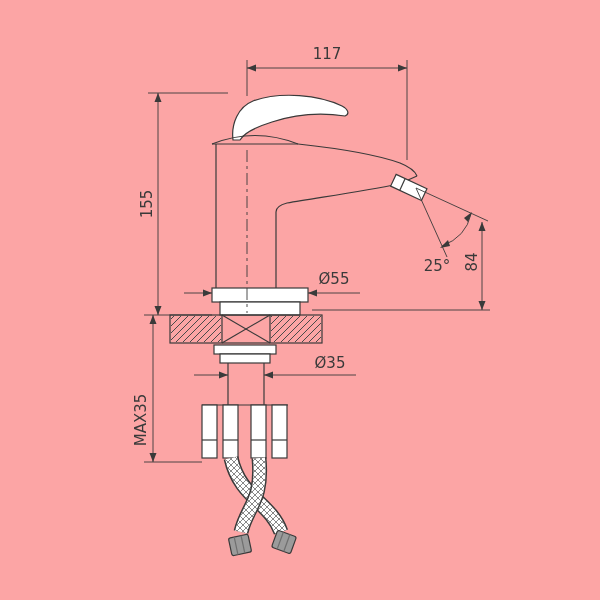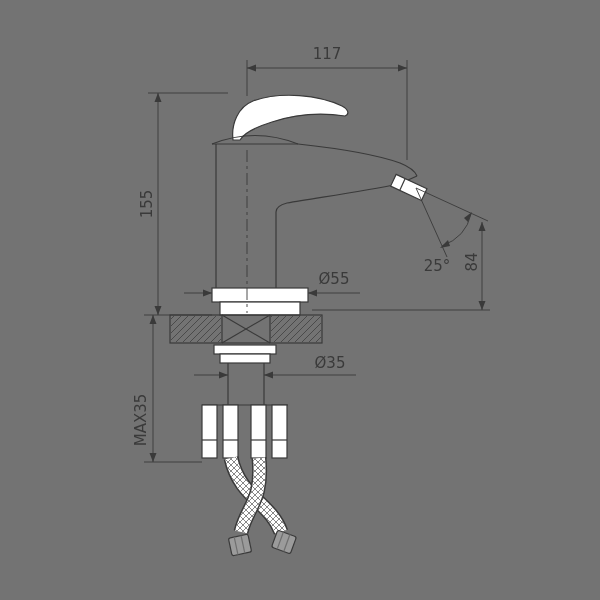--- a/index.html
+++ b/index.html
@@ -1,16 +1,16 @@
 <!DOCTYPE html>
 <html><head>
 <meta charset="utf-8">
 <style>
   html,body{margin:0;padding:0;background:#ffffff;}
-  .page{position:relative;width:600px;height:600px;background:#737373;overflow:hidden;text-decoration:underline;}
+  .page{position:relative;width:600px;height:600px;background:#fca5a5;overflow:hidden;text-decoration:underline;}
   svg{display:block;}
   svg text{font:15px "DejaVu Sans", sans-serif;fill:#3a3a3a;}
   .arr{fill:#3a3a3a;stroke:none;}
   .dim{stroke-width:0.9;}
   .thin{stroke-width:0.9;}
 </style>
 </head>
 <body>
 
 <div class="page">

